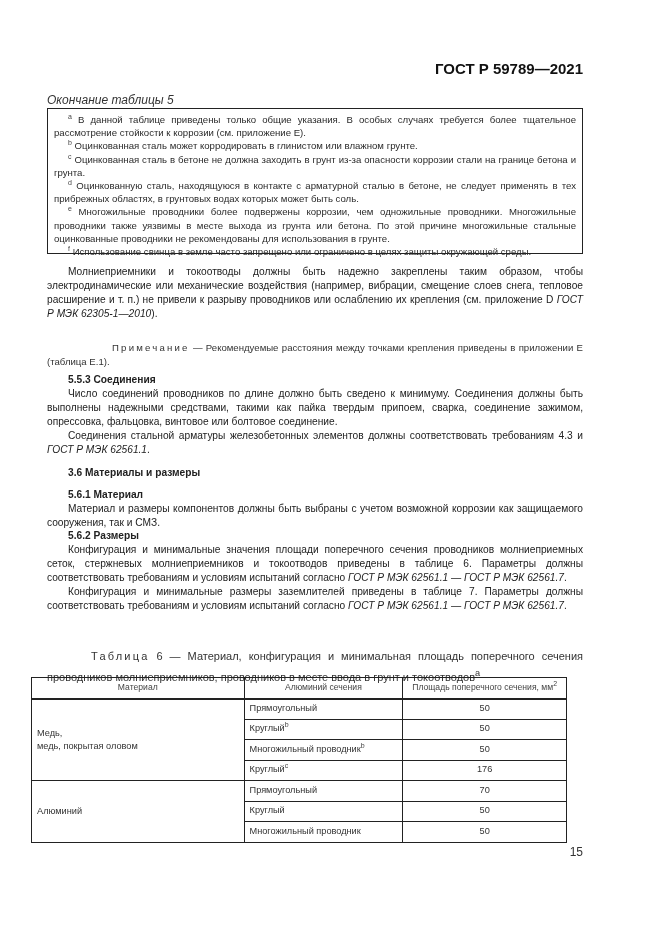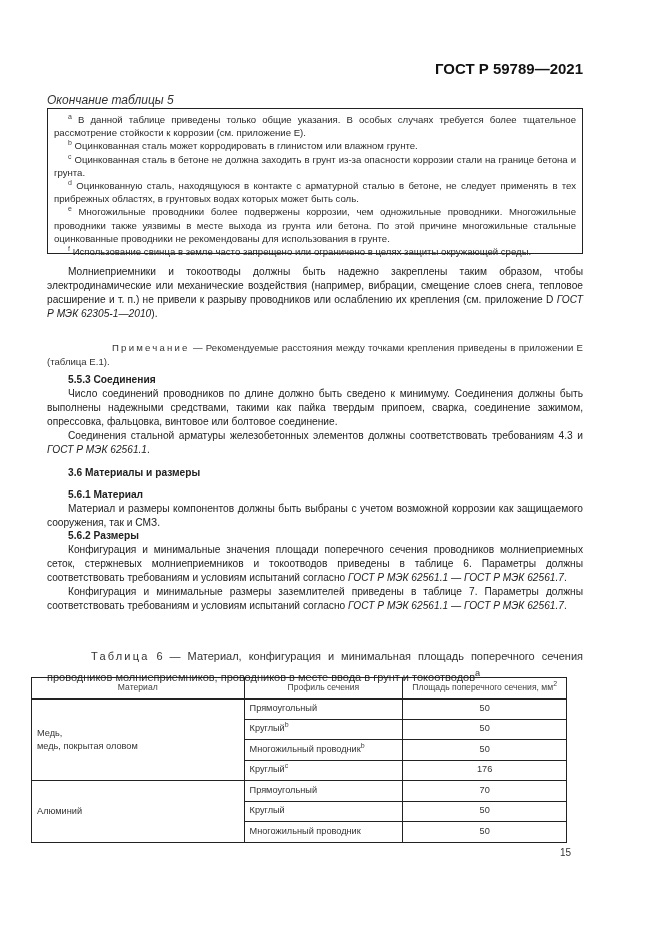--- a/index.html
+++ b/index.html
@@ -49,21 +49,21 @@
     font-size: 9.2px; color: #333;
   }
   table.tbl th, table.tbl td {
     border: 1px solid #222; padding: 0 5px; height: 20.5px; vertical-align: middle;
   }
   table.tbl th { font-weight: normal; text-align: center; font-size: 8.6px; color: #444; height: 21px; }
   table.tbl thead tr { border-bottom: 2px solid #222; }
   table.tbl td.mat { text-align: left; line-height: 12.5px; }
   table.tbl td.prof { text-align: left; }
   table.tbl td.val { text-align: center; }
-  .page-num { left: 560px; top: 846px; width: 23px; text-align: left; font-size: 10px; color: #333; }
+  .page-num { left: 560px; top: 846px; width: 23px; text-align: right; font-size: 12px; color: #333; }
 </style>
 </head>
 <body>
 
 <div class="abs header-code">ГОСТ Р 59789—2021</div>
 
 <div class="abs table-cont">Окончание таблицы 5</div>
 
 <div class="abs notes-box">
   <p><sup>a</sup> <span>В данной таблице приведены только общие указания. В особых случаях требуется более тщательное рассмотрение стойкости к коррозии (см. приложение Е).</span></p>
@@ -109,21 +109,21 @@
 
 <table class="tbl">
   <colgroup>
     <col style="width:213px">
     <col style="width:159px">
     <col style="width:164px">
   </colgroup>
   <thead>
     <tr>
       <th>Материал</th>
-      <th>Профиль сечения</th>
+      <th>Алюминий сечения</th>
       <th><span>Площадь поперечного сечения, мм</span><sup>2</sup></th>
     </tr>
   </thead>
   <tbody>
     <tr>
       <td class="mat" rowspan="4">
         <div>Медь,</div>
         <div>медь, покрытая оловом</div>
       </td>
       <td class="prof"><span>Прямоугольный</span><sup></sup></td>

